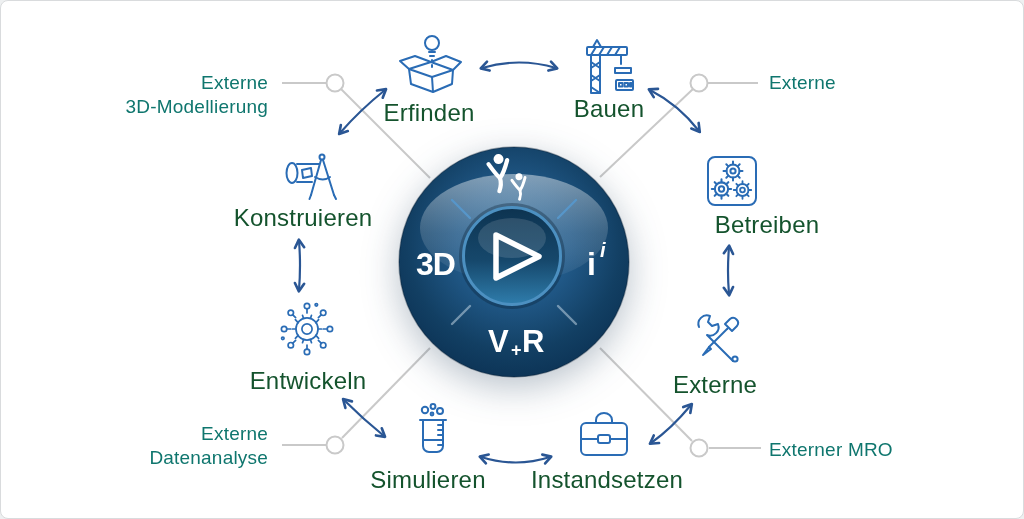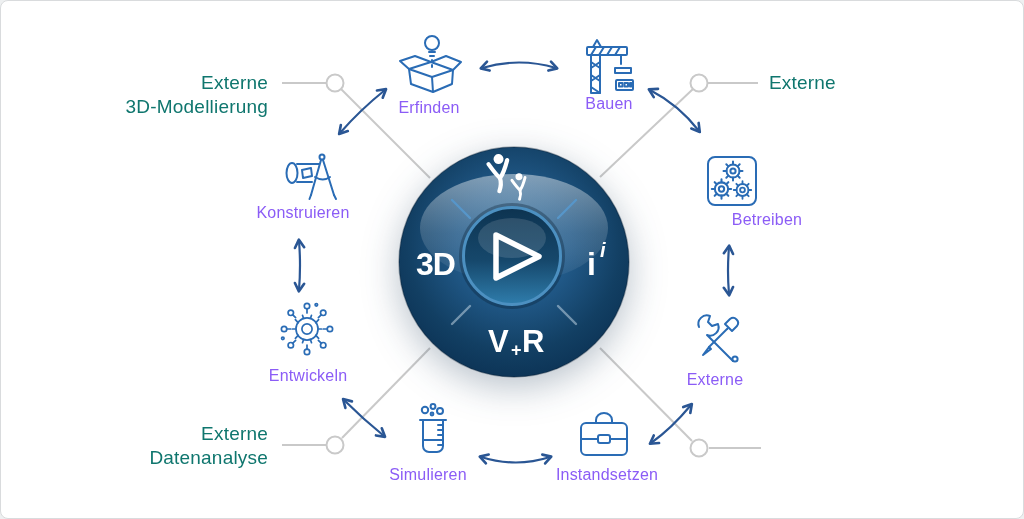--- a/index.html
+++ b/index.html
@@ -10,21 +10,21 @@
     overflow:hidden;
   }
   .card{
     position:absolute;inset:0;background:#ffffff;
     border:1px solid #d9dbdd;border-radius:8px;
     box-sizing:border-box;overflow:hidden;
   }
   .abs{position:absolute;}
   .node-label{
     position:absolute;transform:translateX(-50%);
-    font-size:16px;color:#8b5cf6;white-space:nowrap;letter-spacing:.2px;
+    font-size:24px;color:#14532d;white-space:nowrap;letter-spacing:.2px;
   }
   .ext{
     position:absolute;font-size:19px;line-height:24px;color:#0f766e;
     letter-spacing:.2px;
   }
   .ext span{display:block;}
   .ext.right{text-align:right;width:237px;}
   .licon{stroke:#2a6cb5;fill:none;stroke-width:2;stroke-linecap:round;stroke-linejoin:round;}
   #logo{filter:drop-shadow(0 10px 18px rgba(20,50,80,.30));}
   svg text{font-family:"Liberation Sans", sans-serif;}
@@ -235,18 +235,21 @@
   <div class="node-label" style="left:302px;top:203px">Konstruieren</div>
   <div class="node-label" style="left:307px;top:366px">Entwickeln</div>
 
   <div class="ext right" style="left:30px;top:70px">
     <span>Externe</span>
     <span>3D-Modellierung</span>
   </div>
   <div class="ext" style="left:768px;top:70px">
     <span>Externe</span>
   </div>
+  <div class="ext" style="left:768px;top:437px">
+    <span>Externer MRO</span>
+  </div>
   <div class="ext right" style="left:30px;top:421px">
     <span>Externe</span>
     <span>Datenanalyse</span>
   </div>
 
 </div>
 
 </body></html>

